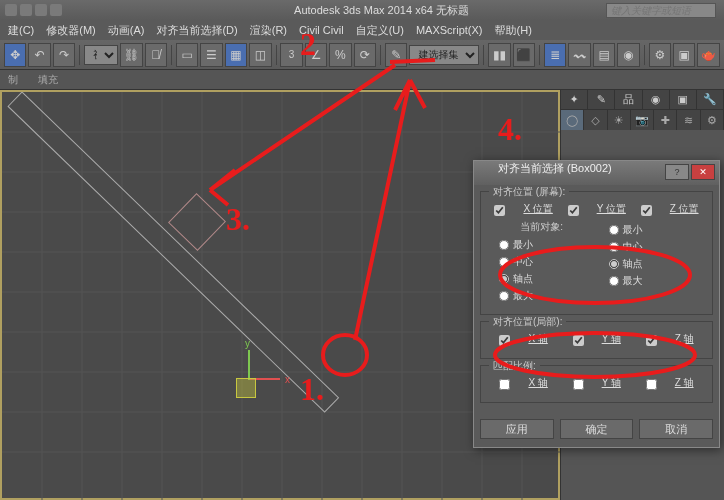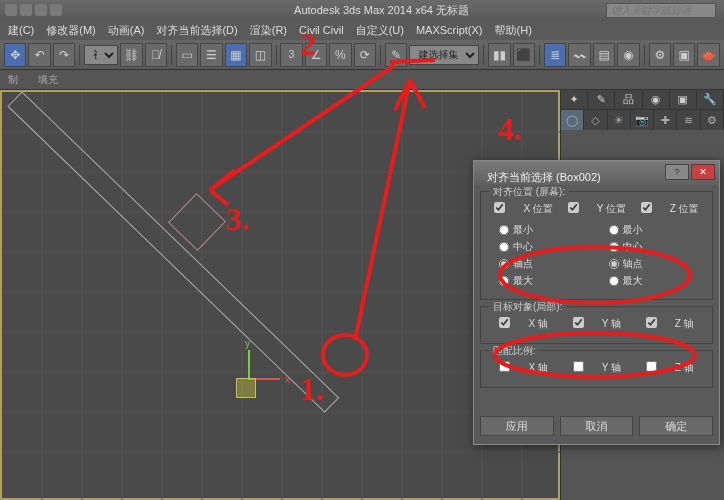--- a/index.html
+++ b/index.html
@@ -35,36 +35,36 @@
 
 .right-panel { position: absolute; right: 0; top: 0; width: 164px; height: 410px; background: #555; border-left: 1px solid #333; }
 .cmd-panel-tabs { height: 20px; display: flex; background: #444; border-bottom: 1px solid #333; }
 .cmd-tab { flex: 1; display: flex; align-items: center; justify-content: center; font-size: 11px; color: #ccc; border-right: 1px solid #333; }
 .cmd-row2 { height: 20px; display: flex; background: #444; }
 .cmd-icon { flex: 1; display: flex; align-items: center; justify-content: center; font-size: 11px; color: #aaa; border-right: 1px solid #333; }
 .panel-dropdown { width: 154px; margin: 4px; height: 18px; background: #ddd; border: 1px solid #333; font-size: 11px; padding: 0 4px; color: #222; }
 
 
 .dialog { position: absolute; left: 473px; top: 160px; width: 247px; background: #5a5a5a; border: 1px solid #888; box-shadow: 2px 2px 10px rgba(0,0,0,0.5); }
-.dialog-title { height: 24px; background: linear-gradient(#7a7a7a, #606060); display: flex; align-items: flex-end; padding: 0 13px; color: #eee; font-size: 11px; position: relative; }
+.dialog-title { height: 24px; background: linear-gradient(#7a7a7a, #606060); display: flex; align-items: flex-start; padding: 0 24px; color: #eee; font-size: 11px; position: relative; }
 .dialog-title-btns { position: absolute; right: 4px; top: 3px; display: flex; gap: 2px; }
 .dlg-btn { width: 24px; height: 16px; border: 1px solid #444; background: #888; display: flex; align-items: center; justify-content: center; font-size: 9px; color: #333; }
 .dlg-btn.close { background: #c84040; color: #fff; }
 .dialog-body { padding: 6px; color: #ddd; font-size: 11px; }
 .group { border: 1px solid #444; margin-bottom: 6px; padding: 6px 6px 8px 6px; position: relative; }
 .group-title { position: absolute; top: -7px; left: 8px; background: #5a5a5a; padding: 0 4px; font-size: 10px; color: #ccc; }
 .check-row { display: flex; justify-content: space-around; margin: 4px 0; }
-.chk { display: flex; align-items: flex-start; gap: 18px; font-size: 10px; }
+.chk { display: flex; align-items: flex-end; gap: 18px; font-size: 10px; text-decoration: underline; }
 .chk input { width: 11px; height: 11px; accent-color: #ccc; }
 .cols { display: flex; }
 .col { flex: 1; }
 .col-title { text-align: center; font-size: 10px; color: #ccc; margin-bottom: 4px; }
 .radio-item { display: flex; align-items: center; gap: 4px; font-size: 10px; margin: 3px 0 3px 12px; }
 .radio-item input { width: 10px; height: 10px; accent-color: #ccc; }
-.dialog-buttons { display: flex; justify-content: flex-start; padding: 4px 6px 8px; gap: 6px; margin-top: 12px; }
+.dialog-buttons { display: flex; justify-content: flex-start; padding: 4px 6px 8px; gap: 6px; }
 .dlg-action { flex: 1; height: 20px; background: #6a6a6a; border: 1px solid #444; color: #ddd; font-size: 11px; display: flex; align-items: center; justify-content: center; cursor: pointer; }
 
 
 .annotation-layer { position: absolute; inset: 0; pointer-events: none; }
 .red { stroke: #e81c1c; fill: none; stroke-width: 4; }
 .red-text { fill: #e81c1c; font-size: 32px; font-family: cursive; font-weight: bold; }
 </style>
 </head>
 <body>
 
@@ -215,20 +215,21 @@
             <input type="checkbox" checked="" style="">
             <span>Y 位置</span>
           </label>
         <label class="chk">
             <input type="checkbox" checked="" style="">
             <span>Z 位置</span>
           </label>
       </div>
       <div class="cols">
         <div class="col">
+          <div class="col-title">当前对象:</div>
           <label class="radio-item">
               <input type="radio" name="cur" style="">
               <span>最小</span>
             </label>
           <label class="radio-item">
               <input type="radio" name="cur" style="">
               <span>中心</span>
             </label>
           <label class="radio-item">
               <input type="radio" name="cur" checked="" style="">
@@ -254,21 +255,21 @@
             </label>
           <label class="radio-item">
               <input type="radio" name="tgt" style="">
               <span>最大</span>
             </label>
         </div>
       </div>
     </div>
 
     <div class="group">
-      <div class="group-title">目标对象(局部):</div>
+      <div class="group-title">对齐位置(局部):</div>
       <div class="check-row">
         <label class="chk">
             <input type="checkbox" checked="" style="">
             <span>X 轴</span>
           </label>
         <label class="chk">
             <input type="checkbox" checked="" style="">
             <span>Y 轴</span>
           </label>
         <label class="chk">
@@ -291,22 +292,22 @@
           </label>
         <label class="chk">
             <input type="checkbox" style="">
             <span>Z 轴</span>
           </label>
       </div>
     </div>
   </div>
   <div class="dialog-buttons">
     <div class="dlg-action">应用</div>
+    <div class="dlg-action">确定</div>
     <div class="dlg-action">取消</div>
-    <div class="dlg-action">确定</div>
   </div>
 </div>
 
 <svg class="annotation-layer" width="724" height="500">
 
   <path class="red" d="M 395 65 L 210 190 M 210 190 L 235 170 M 210 190 L 228 205"></path>
 
   <path class="red" d="M 355 340 L 410 80 M 410 80 L 395 110 M 410 80 L 425 108"></path>
 
   <path class="red" d="M 390 62 L 435 60"></path>

